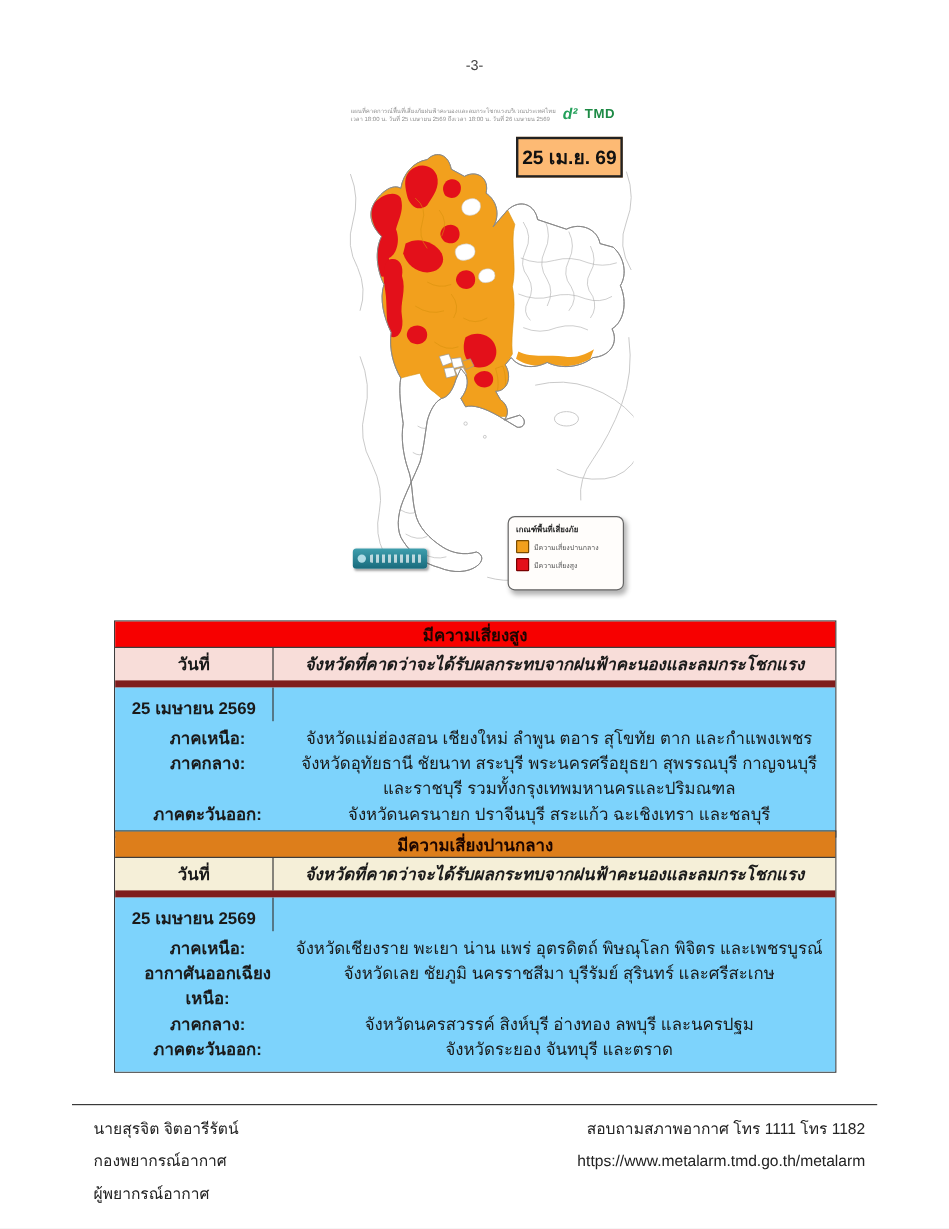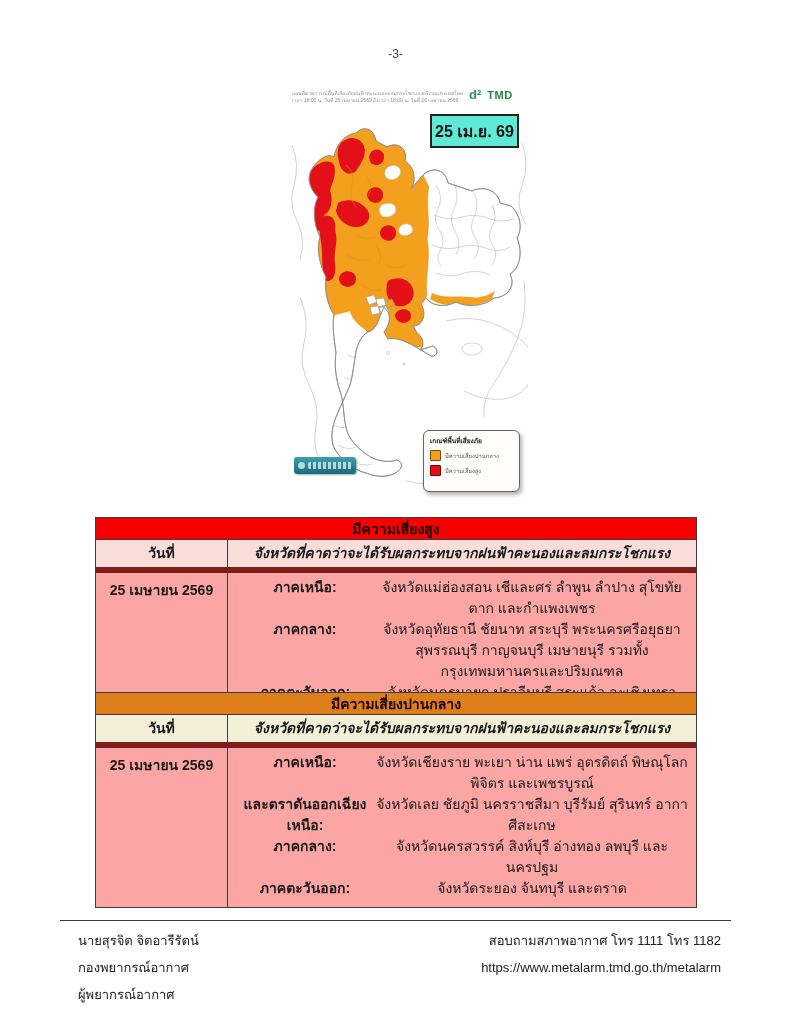--- a/index.html
+++ b/index.html
@@ -14,25 +14,25 @@
     text-align:center; font-size:12px; color:#444;
   }
 
   
   .map-block { position:absolute; left:286px; top:85px; width:242px; height:410px; }
   .map-caption {
     position:absolute; left:6px; top:5px; width:175px;
     font-size:5px; line-height:7px; color:#8f8f8f;
   }
   .map-logos { position:absolute; left:183px; top:2px; width:56px; display:flex; gap:6px; align-items:center; }
-  .logo-d2 { font-size:13px; font-weight:bold; color:#23a05a; }
+  .logo-d2 { font-size:13px; font-weight:bold; color:#23a05a; font-style:italic; }
   .logo-tmd { font-size:11px; font-weight:bold; color:#1d8a45; letter-spacing:.5px; }
   .date-box {
     position:absolute; left:144px; top:29px; width:89px; height:34px;
-    background:#5eead4; border:2px solid #222; display:flex; align-items:center; justify-content:center;
+    background:#fdba74; border:2px solid #222; display:flex; align-items:center; justify-content:center;
     font-size:16px; font-weight:600; color:#111;
   }
   .map-svg { position:absolute; left:0; top:0; width:242px; height:410px; }
 
   .legend {
     position:absolute; left:137px; top:345px; width:97px; height:62px;
     background:#fffdfb; border:1.5px solid #666; border-radius:6px;
     box-shadow:2px 3px 4px rgba(0,0,0,.3); padding:5px 6px;
   }
   .legend-title { font-size:6.5px; font-weight:bold; color:#222; margin-bottom:3px; }
@@ -61,21 +61,21 @@
   .t-title {
     height:22px; line-height:22px; text-align:center; font-weight:bold;
     color:#1c0500; border-bottom:1px solid #3d3d3d; font-size:14px;
   }
   .t-sub { display:flex; border-bottom:6px solid #7f1d1d; }
   .t-sub-date {
     width:132px; flex:0 0 auto; border-right:1px solid #3d3d3d;
     text-align:center; font-weight:bold; padding:2px 0 3px;
   }
   .t-sub-prov { flex:1; text-align:center; font-weight:bold; padding:2px 0 3px;font-style:italic; }
-  .t-body { display:flex; background:#fca5a5; }
+  .t-body { display:flex; background:#7dd3fc;flex-direction:column; }
   .t-date {
     width:132px; flex:0 0 auto; border-right:1px solid #3d3d3d;
     text-align:center; font-weight:bold; padding-top:6px;
   }
   .t-rows { flex:1; padding:4px 8px 8px 6px; }
   .t-row { display:flex; line-height:21px;text-align:center; }
   .t-region { width:142px; flex:0 0 auto; font-weight:bold; }
   .t-prov { flex:1; }
 
   
@@ -215,25 +215,25 @@
     <div class="t-title" style="background-color: rgb(247, 0, 0);">มีความเสี่ยงสูง</div>
     <div class="t-sub" style="background-color: rgb(248, 221, 217);">
       <div class="t-sub-date">วันที่</div>
       <div class="t-sub-prov">จังหวัดที่คาดว่าจะได้รับผลกระทบจากฝนฟ้าคะนองและลมกระโชกแรง</div>
     </div>
     <div class="t-body">
       <div class="t-date">25 เมษายน 2569</div>
       <div class="t-rows">
         <div class="t-row">
           <div class="t-region">ภาคเหนือ:</div>
-          <div class="t-prov">จังหวัดแม่ฮ่องสอน เชีและศร่ ลำพูน ลำปาง สุโขทัย ตาก และกำแพงเพชร</div>
+          <div class="t-prov">จังหวัดแม่ฮ่องสอน เชียงใหม่ ลำพูน ตอาร สุโขทัย ตาก และกำแพงเพชร</div>
         </div>
         <div class="t-row">
           <div class="t-region">ภาคกลาง:</div>
-          <div class="t-prov">จังหวัดอุทัยธานี ชัยนาท สระบุรี พระนครศรีอยุธยา สุพรรณบุรี กาญจนบุรี เมษายนุรี รวมทั้งกรุงเทพมหานครและปริมณฑล</div>
+          <div class="t-prov">จังหวัดอุทัยธานี ชัยนาท สระบุรี พระนครศรีอยุธยา สุพรรณบุรี กาญจนบุรี และราชบุรี รวมทั้งกรุงเทพมหานครและปริมณฑล</div>
         </div>
         <div class="t-row">
           <div class="t-region">ภาคตะวันออก:</div>
           <div class="t-prov">จังหวัดนครนายก ปราจีนบุรี สระแก้ว ฉะเชิงเทรา และชลบุรี</div>
         </div>
       </div>
     </div>
   </div>
 
   <div class="risk-table t2">
@@ -243,22 +243,22 @@
       <div class="t-sub-prov">จังหวัดที่คาดว่าจะได้รับผลกระทบจากฝนฟ้าคะนองและลมกระโชกแรง</div>
     </div>
     <div class="t-body">
       <div class="t-date">25 เมษายน 2569</div>
       <div class="t-rows">
         <div class="t-row">
           <div class="t-region">ภาคเหนือ:</div>
           <div class="t-prov">จังหวัดเชียงราย พะเยา น่าน แพร่ อุตรดิตถ์ พิษณุโลก พิจิตร และเพชรบูรณ์</div>
         </div>
         <div class="t-row">
-          <div class="t-region">และตราดันออกเฉียงเหนือ:</div>
-          <div class="t-prov">จังหวัดเลย ชัยภูมิ นครราชสีมา บุรีรัมย์ สุรินทร์ อากาศีสะเกษ</div>
+          <div class="t-region">อากาศันออกเฉียงเหนือ:</div>
+          <div class="t-prov">จังหวัดเลย ชัยภูมิ นครราชสีมา บุรีรัมย์ สุรินทร์ และศรีสะเกษ</div>
         </div>
         <div class="t-row">
           <div class="t-region">ภาคกลาง:</div>
           <div class="t-prov">จังหวัดนครสวรรค์ สิงห์บุรี อ่างทอง ลพบุรี และนครปฐม</div>
         </div>
         <div class="t-row">
           <div class="t-region">ภาคตะวันออก:</div>
           <div class="t-prov">จังหวัดระยอง จันทบุรี และตราด</div>
         </div>
       </div>

